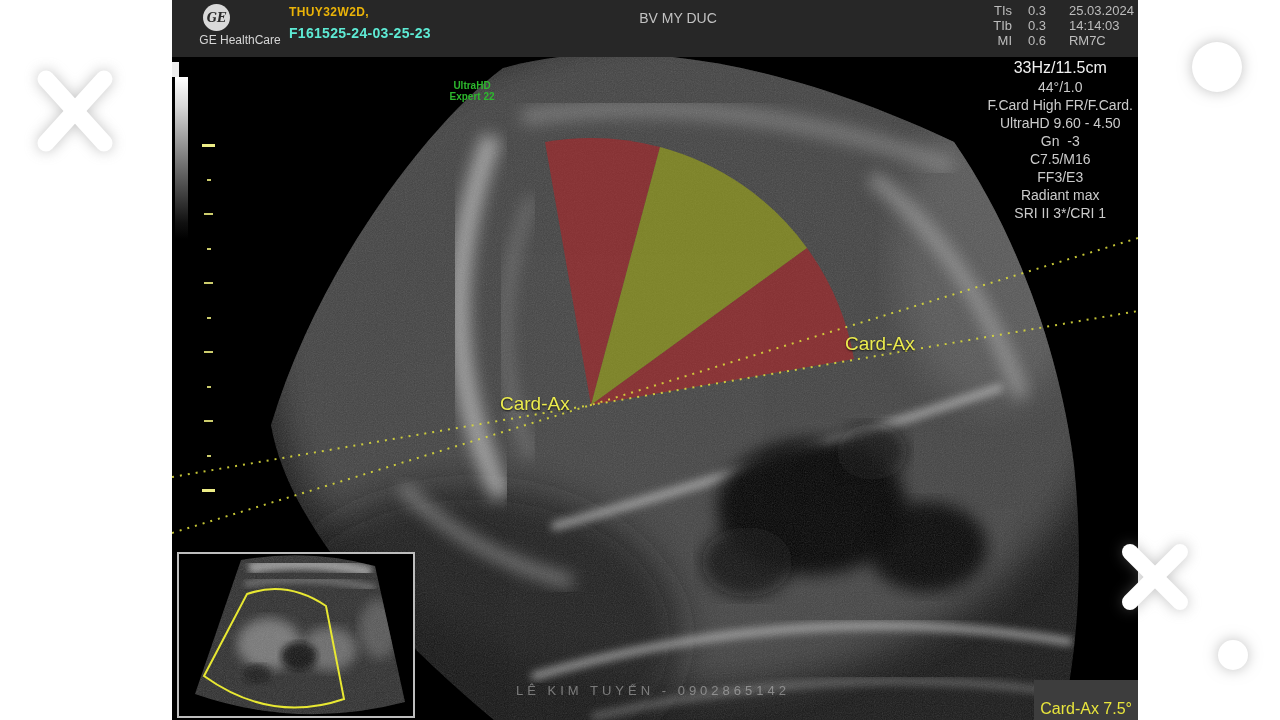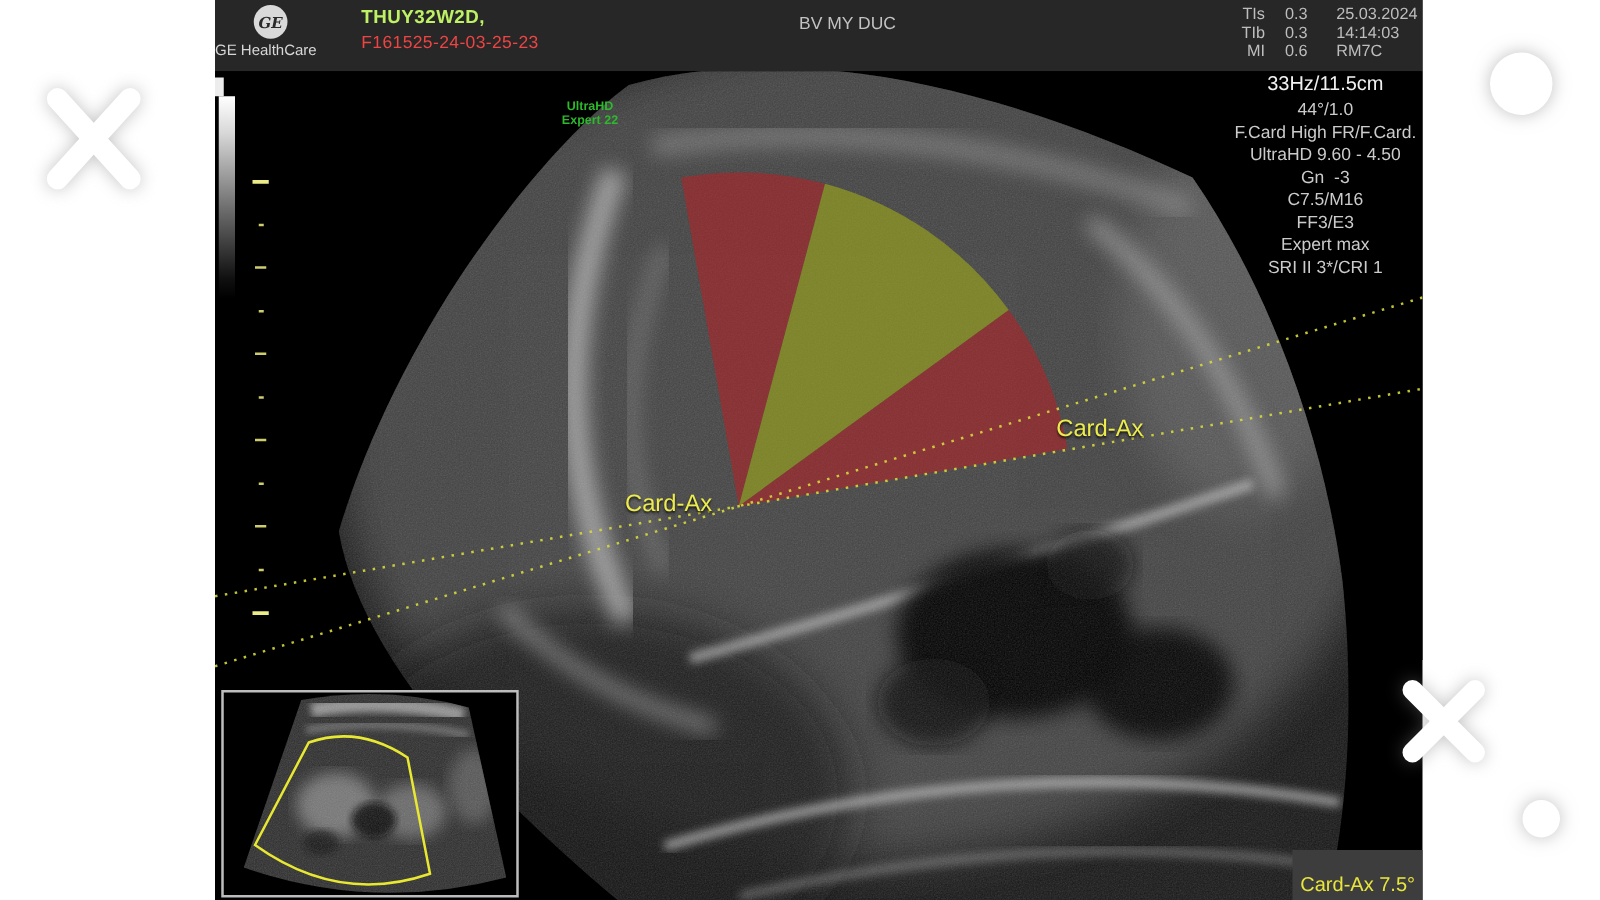--- a/index.html
+++ b/index.html
@@ -3,23 +3,23 @@
 <meta charset="utf-8">
 <style>
   html,body{margin:0;padding:0;width:1280px;height:720px;background:#ffffff;overflow:hidden;
     font-family:"Liberation Sans",sans-serif;}
   .stage{position:absolute;left:156px;top:0;width:966px;height:528px;background:#000;margin-left:16px;}
   
   .hdr{position:absolute;left:0;top:0;width:100%;height:57px;background:#272727;}
   .ge-circle{position:absolute;left:31px;top:4px;width:27px;height:27px;border-radius:50%;
     background:#d9d9d9;color:#2a2a2a;display:flex;align-items:center;justify-content:center;
     font-family:"DejaVu Serif",serif;font-style:italic;font-weight:bold;font-size:12px;}
-  .ge-name{position:absolute;left:0;top:33px;width:90px;color:#d6d6d6;font-size:12px;}
-  .pt-name{position:absolute;left:117px;top:5px;color:#bef264;font-weight:bold;font-size:15px;letter-spacing:.4px;}
-  .pt-id{position:absolute;left:117px;top:25px;color:#ef4444;font-size:14px;letter-spacing:.3px;}
+  .ge-name{position:absolute;left:0;top:33px;width:90px;text-align:center;color:#d6d6d6;font-size:12px;padding-left:23px;}
+  .pt-name{position:absolute;left:117px;top:5px;color:#eab308;font-weight:bold;font-size:12px;letter-spacing:.4px;}
+  .pt-id{position:absolute;left:117px;top:25px;color:#5eead4;font-size:14px;letter-spacing:.3px;font-weight:bold;}
   .hospital{position:absolute;left:506px;top:10px;transform:translateX(-50%);color:#c2c2c2;font-size:14px;}
   .ti-block{position:absolute;left:806px;top:3px;width:80px;color:#bdbdbd;font-size:13px;line-height:15px;}
   .ti-row{display:flex;align-items:center;}
   .ti-row .l{width:34px;text-align:right;}
   .ti-row .v{width:34px;text-align:right;}
   .dt-block{position:absolute;right:4px;top:3px;text-align:left;color:#bdbdbd;font-size:13px;line-height:15px;}
   
   .main{position:absolute;left:0;top:57px;width:966px;height:663px;background:#000;}
   .main svg.scene{position:absolute;left:0;top:0;}
   .graybar{position:absolute;left:3px;top:20px;width:13px;height:162px;
@@ -154,27 +154,28 @@
     </div>
 
     <div class="params">
       <div class="primary">33Hz/11.5cm</div>
       <div class="pline">44°/1.0</div>
       <div class="pline">F.Card High FR/F.Card.</div>
       <div class="pline">UltraHD 9.60 - 4.50</div>
       <div class="pline">Gn  -3</div>
       <div class="pline">C7.5/M16</div>
       <div class="pline">FF3/E3</div>
-      <div class="pline">Expert max</div>
+      <div class="pline">Radiant max</div>
       <div class="pline">SRI II 3*/CRI 1</div>
     </div>
 
     <div class="cardax" style="left:328px;top:336px;">Card-Ax</div>
     <div class="cardax" style="left:673px;top:276px;">Card-Ax</div>
 
+    <div class="wm-text">LÊ KIM TUYẾN - 0902865142</div>
 
     <div class="badge">Card-Ax 7.5°</div>
 
     <div class="thumb">
       <svg width="234" height="162" viewBox="0 0 234 162">
         <defs>
           <clipPath id="tFan">
               <path d="M62,6 Q130,-6 196,12 L226,148 Q120,176 16,140 Z"></path>
             </clipPath>
           <filter id="tb6">

